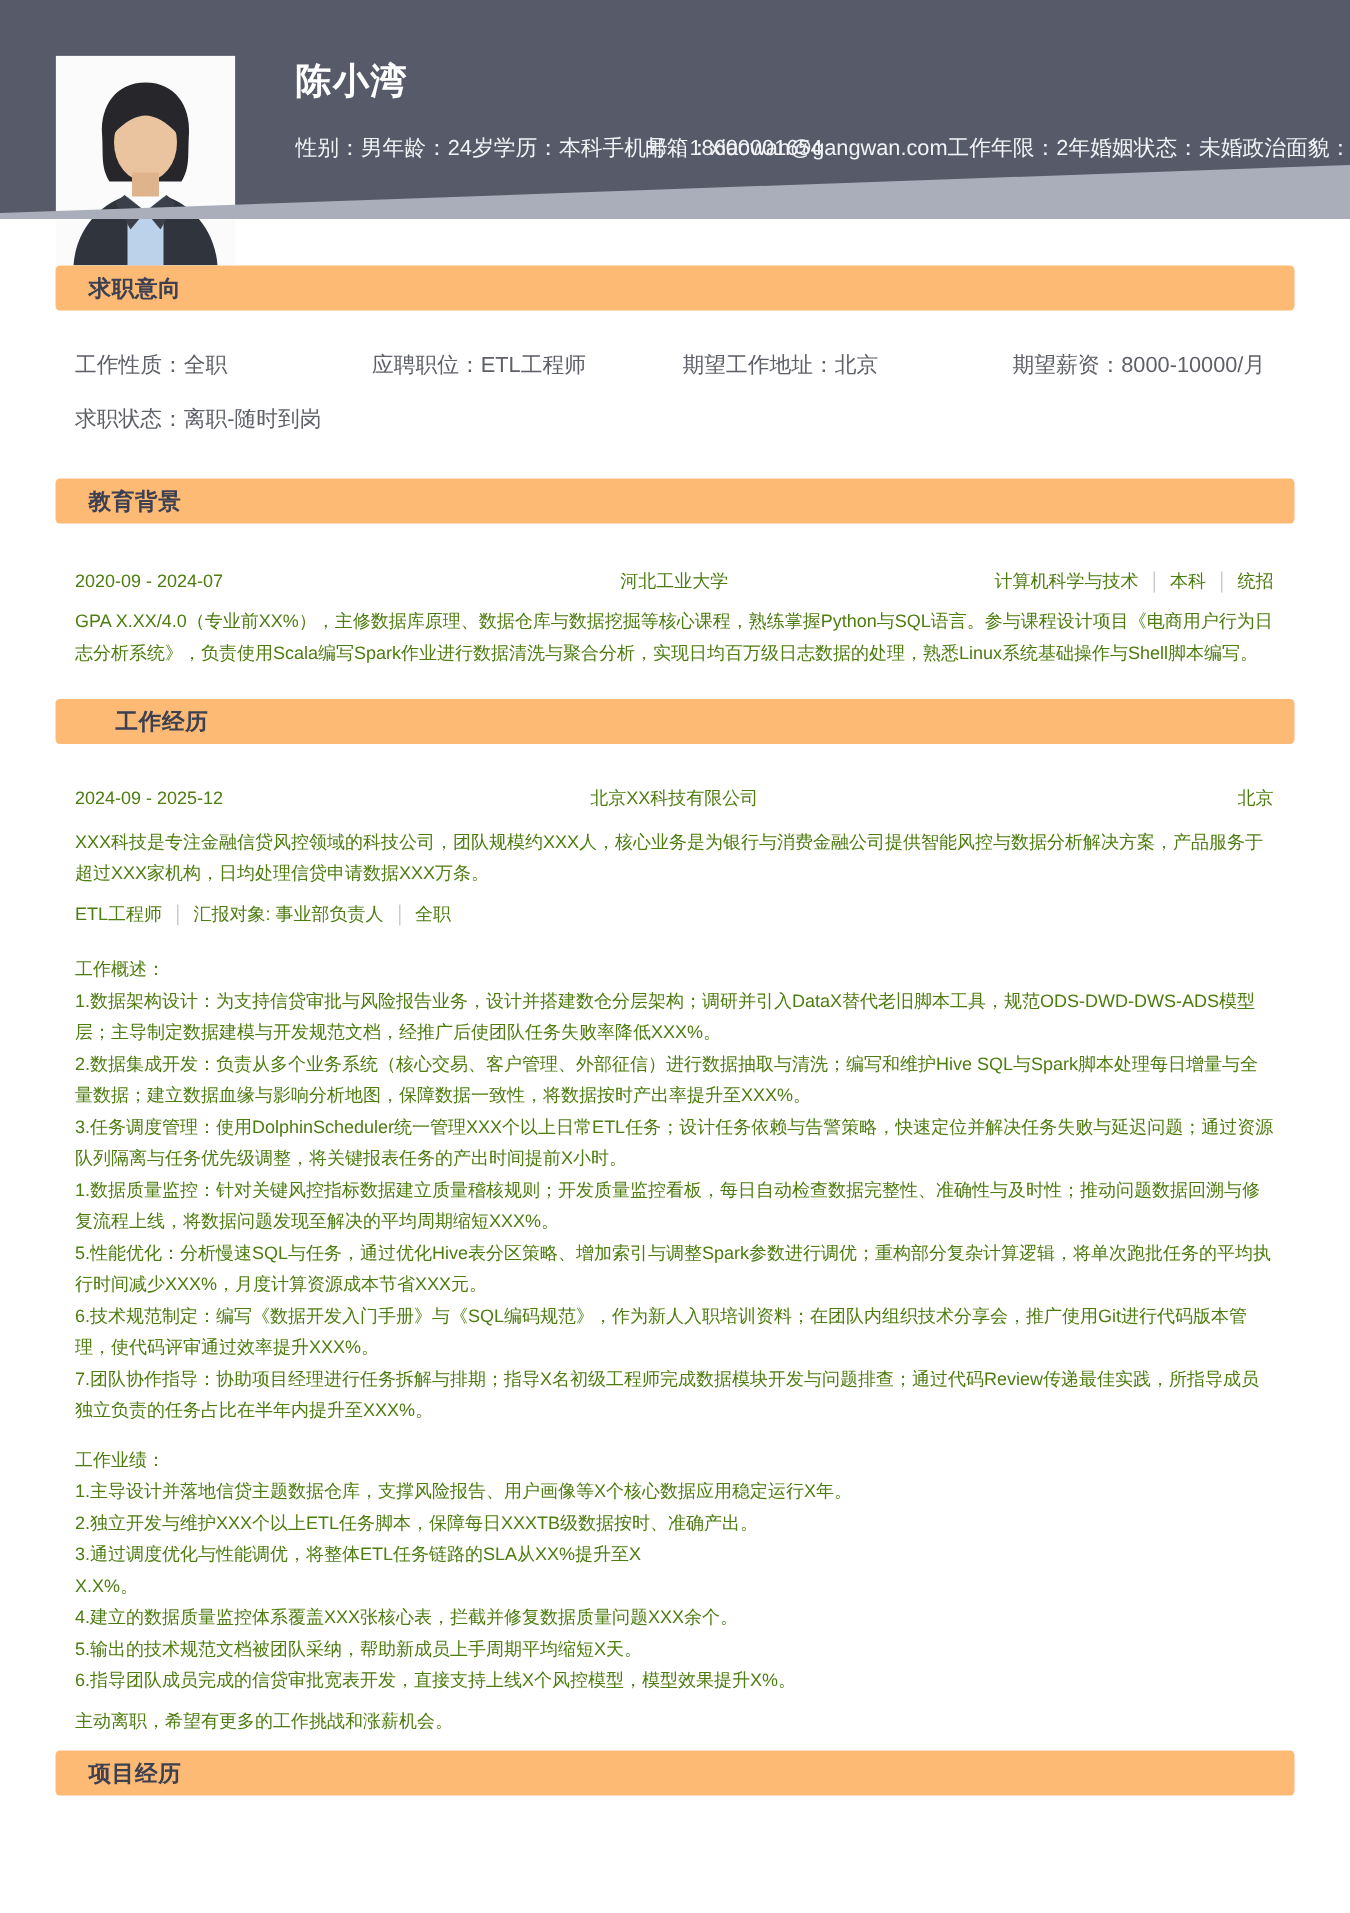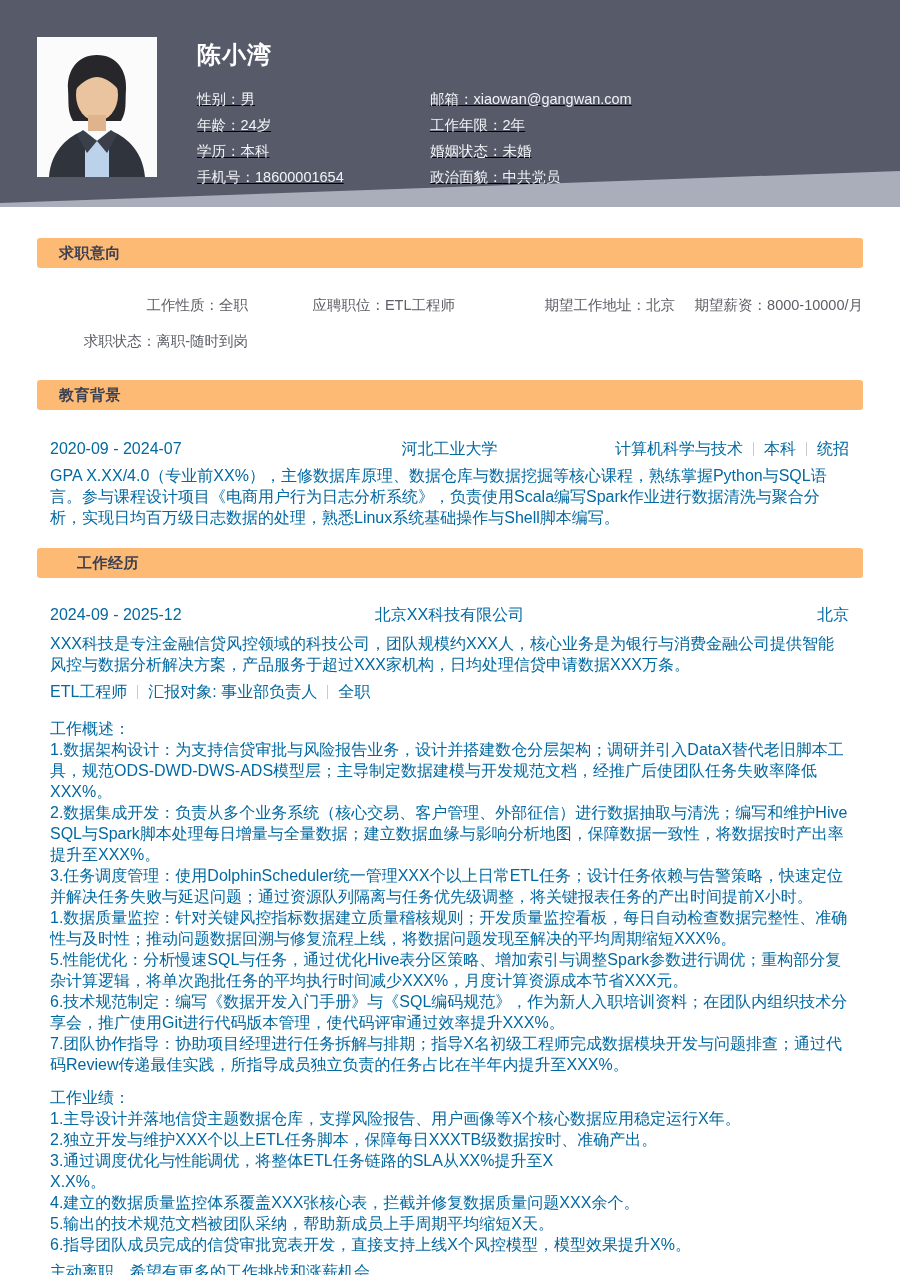--- a/index.html
+++ b/index.html
@@ -1,48 +1,48 @@
 <!DOCTYPE html>
 <html><head>
 <meta charset="utf-8">
 <style>
   * { margin:0; padding:0; box-sizing:border-box; }
   html,body { background:#ffffff; }
   body { font-family:"Liberation Sans","DejaVu Sans",sans-serif; }
   .page { position:relative; width:900px; height:1275px; background:#ffffff; overflow:hidden; margin:0 auto; }
 
   
-  .hero { position:relative; height:207px; background:#575b69; }
+  .hero { position:relative; height:146px; background:#575b69; }
   .photo { position:absolute; left:37px; top:37px; width:120px; height:140px; overflow:hidden; }
   .photo svg { display:block; }
   .hero-info { position:absolute; left:197px; top:40px; right:37px; }
   .name { color:#ffffff; font-size:24px; font-weight:bold; line-height:30px; letter-spacing:1px; }
   .fields { display:flex; margin-top:16px; }
-  .fcol { display:flex; flex-direction:column;text-decoration:underline; }
+  .fcol { display:flex; flex-direction:row; }
   .fcol.left  { width:233px; }
   .fcol.right { flex:1; }
   .field { height:26px; line-height:26px; font-size:14.5px; color:#f2f3f6; white-space:nowrap; }
   .wedge { position:absolute; left:0; right:0; bottom:0; height:36px; background:#a9aeba;
            clip-path:polygon(0 89%, 100% 0, 100% 100%, 0 100%); }
 
   
   .content { padding:0 37px; }
   .sec-bar { height:30px; display:flex; align-items:center; padding-left:22px;
              background:#fdba74; border-radius:3px; }
   .sec-title { font-size:15px; font-weight:bold; color:#3d4051; letter-spacing:0.5px; }
 
-  .inner { padding:0 14px 0 13px; color:#0369a1; font-size:16px; line-height:21px; }
+  .inner { padding:0 14px 0 13px; color:#4d7c0f; font-size:12px; line-height:21px; }
 
   
   #sec-intent .sec-bar { margin-top:31px; }
   .intent-grid { display:grid; grid-template-columns:198px 207px 220px auto; padding-left:13px;
                  color:#5e6067; font-size:14.5px; line-height:21px; }
   .intent-grid.first  { margin-top:27px; }
   .intent-grid.second { margin-top:15px; }
-  .pair { white-space:nowrap;text-align:right; }
+  .pair { white-space:nowrap; }
 
   
   .meta-row { display:grid; grid-template-columns:1fr auto 1fr; align-items:center; }
   .meta-left   { justify-self:start; }
   .meta-center { justify-self:center; }
   .meta-right  { justify-self:end; display:flex; align-items:center; }
   .divider { display:inline-block; width:1px; height:14px; background:#c9cbd1; margin:0 10px; }
 
   
   #sec-edu .sec-bar { margin-top:28px; }

